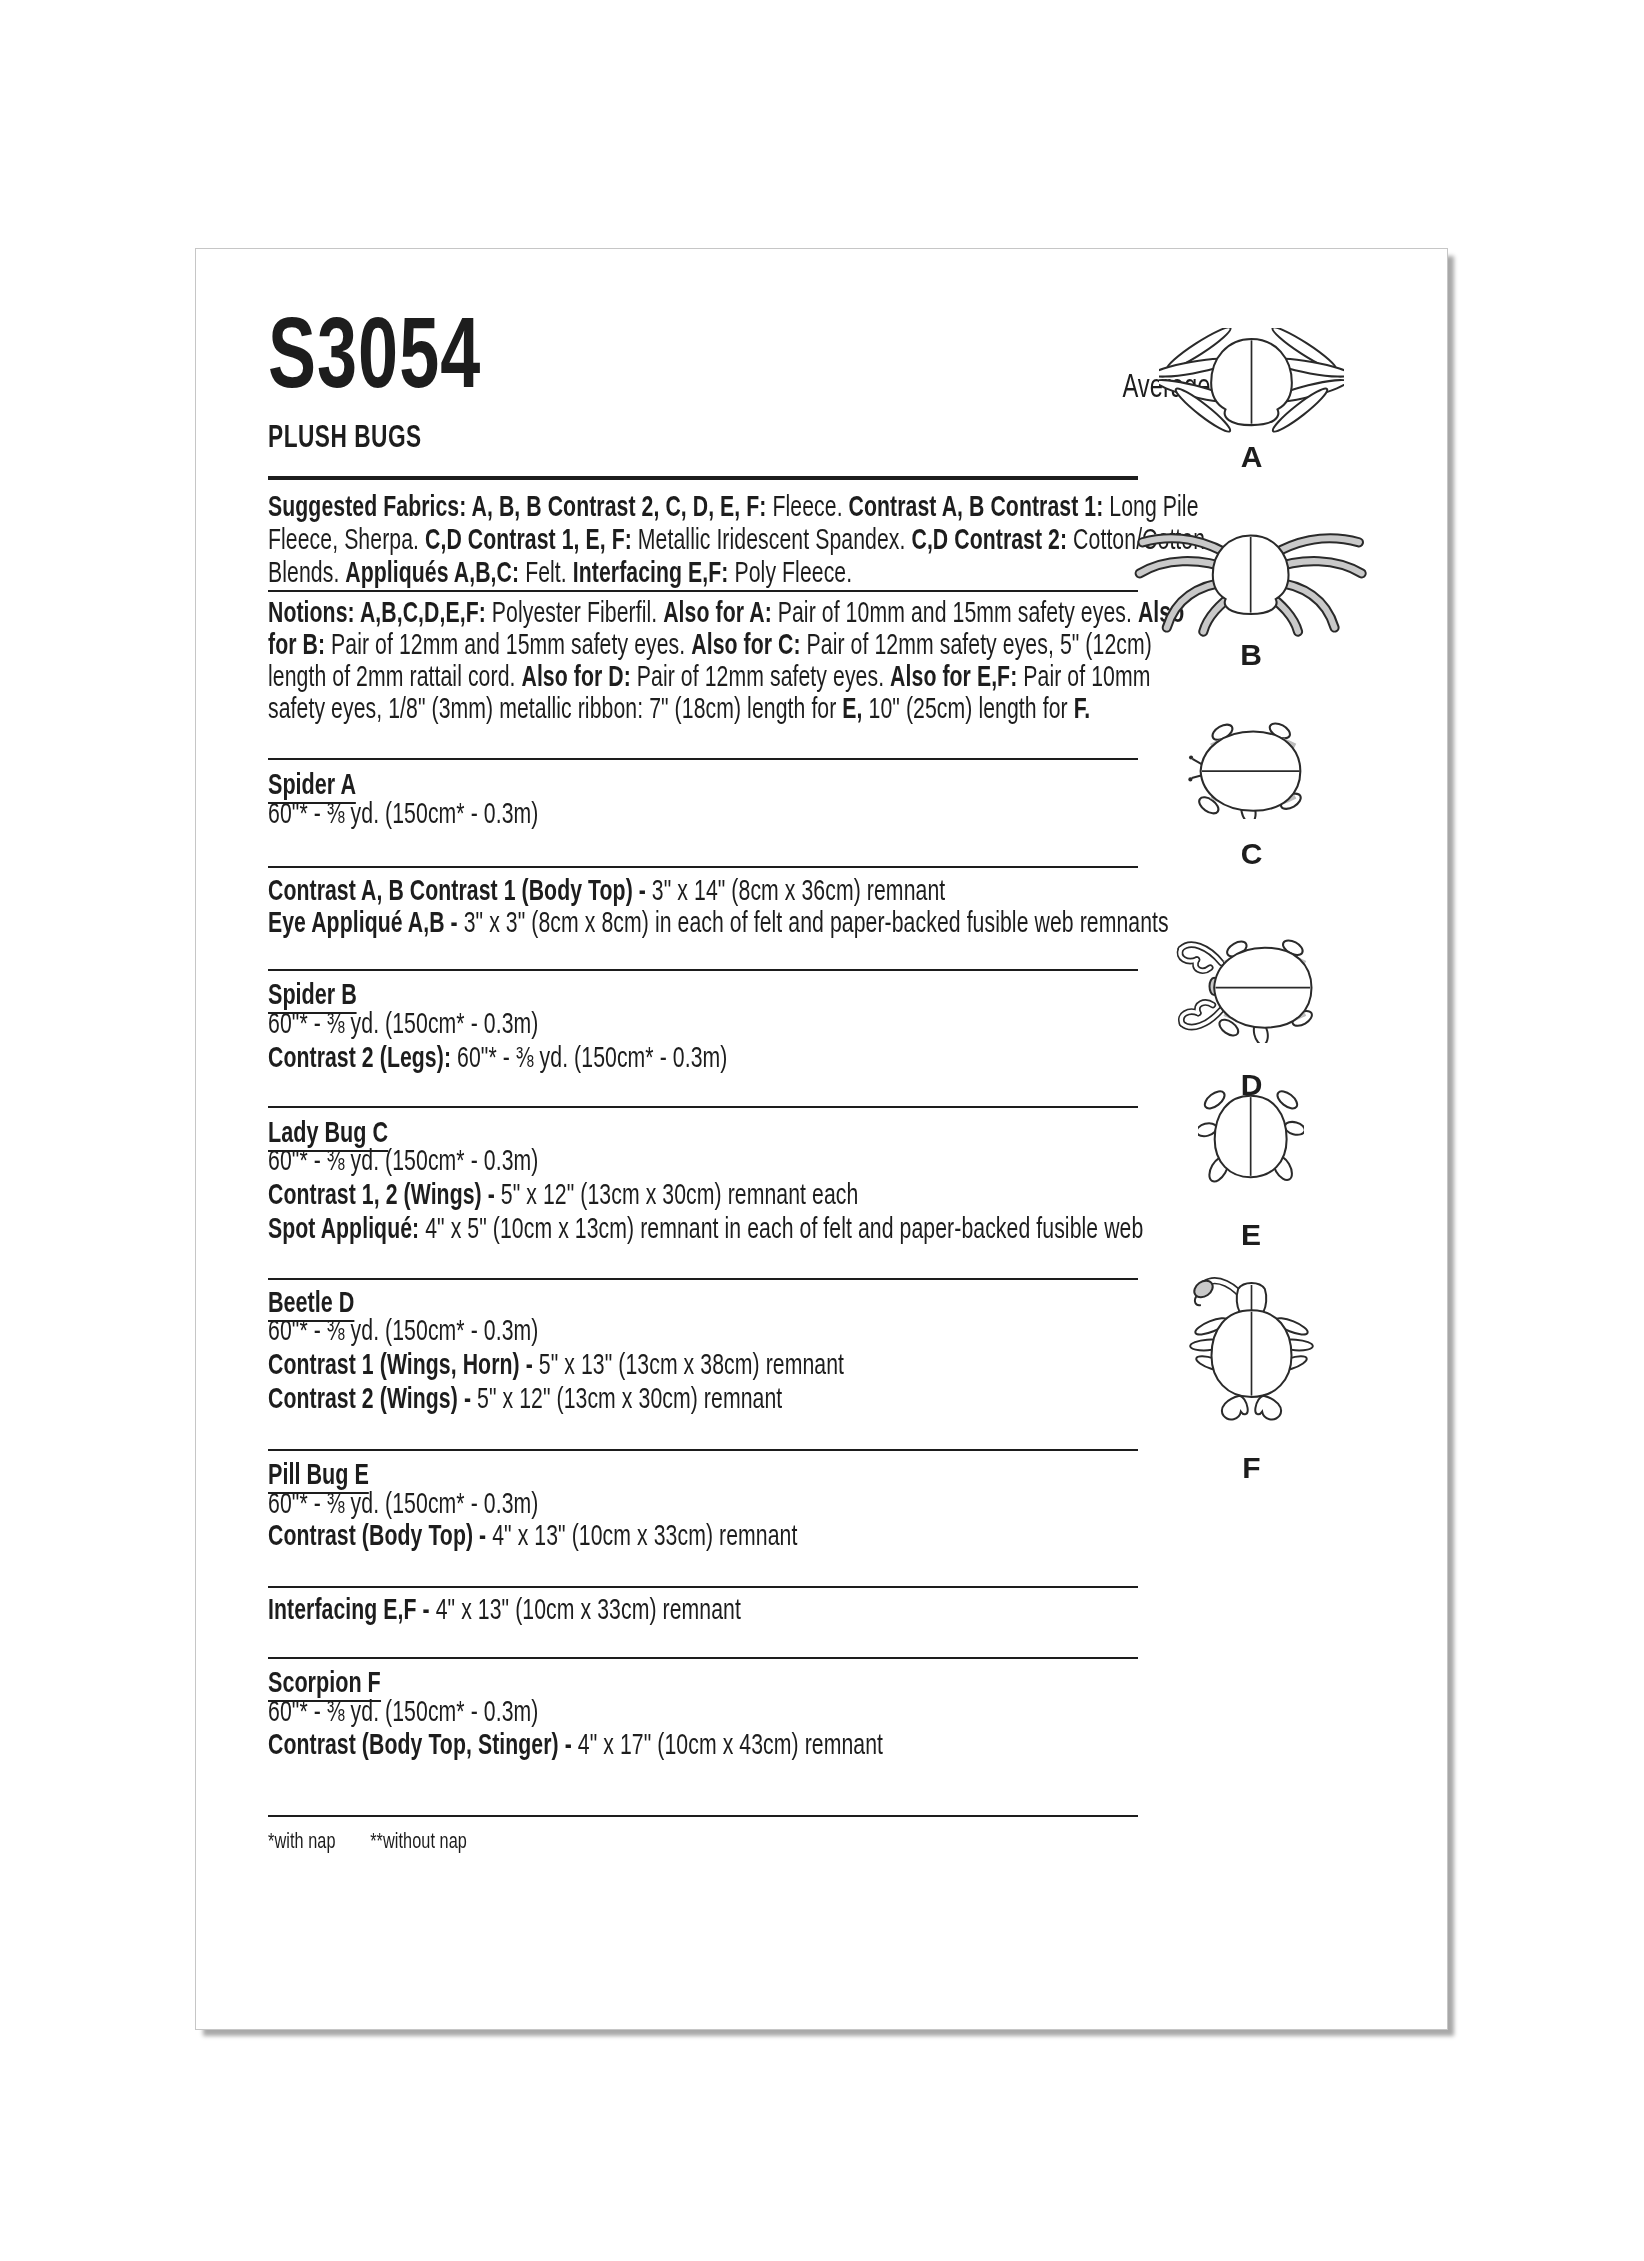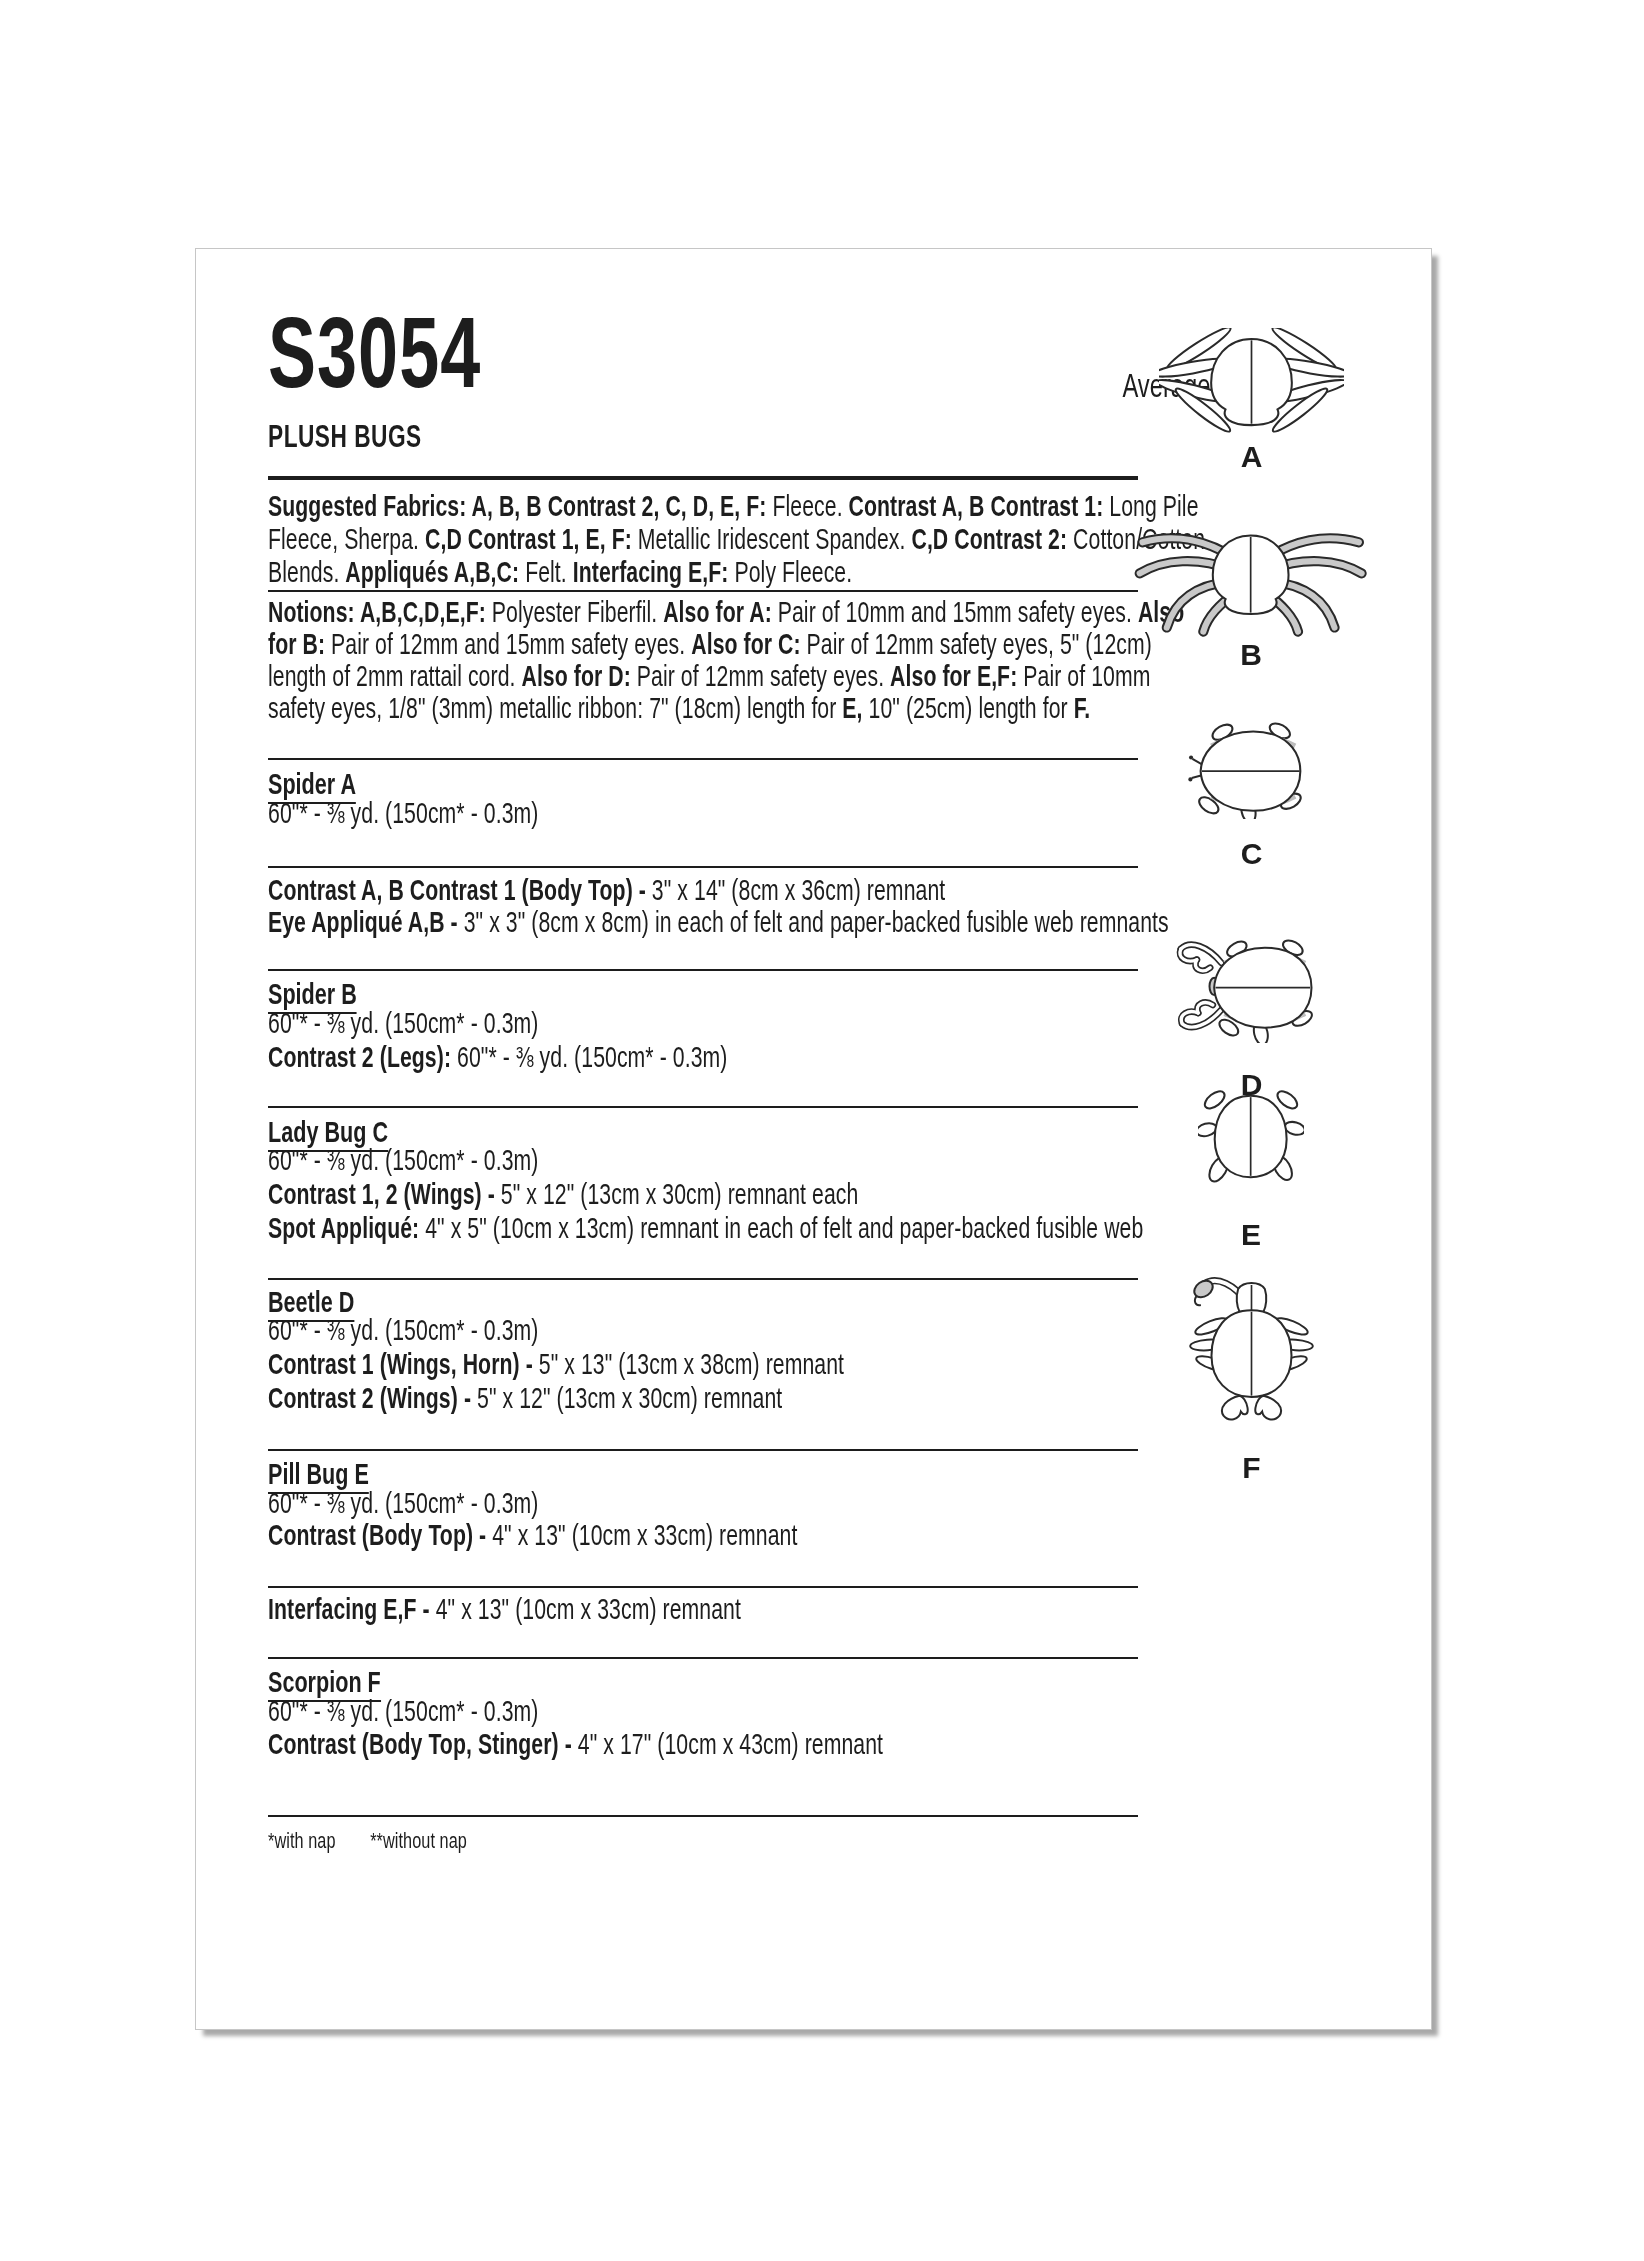--- a/index.html
+++ b/index.html
@@ -7,20 +7,21 @@
     width:1645px;height:2261px;overflow:hidden;
     background:#ffffff;
     font-family:"Liberation Sans","DejaVu Sans",sans-serif;
     -webkit-font-smoothing:antialiased;
   }
   #canvas{position:relative;width:1645px;height:2261px;background:#ffffff;}
   #sheet{
     position:absolute;left:195px;top:248px;width:1235px;height:1780px;
     background:#ffffff;border:0.7px solid #c6c6c6;
     box-shadow:6.9px 6.9px 4.1px -1.4px rgba(0,0,0,0.34);
+    padding-left:16px;
   }
   
   #textcol{
     position:absolute;left:72px;top:0;width:1309px;height:1780px;
     transform:scaleX(0.72);transform-origin:0 0;
     color:#1d1d1d;
   }
   .tline{
     position:absolute;left:0;white-space:nowrap;
     font-size:29.5px;line-height:31.5px;color:#1d1d1d;

